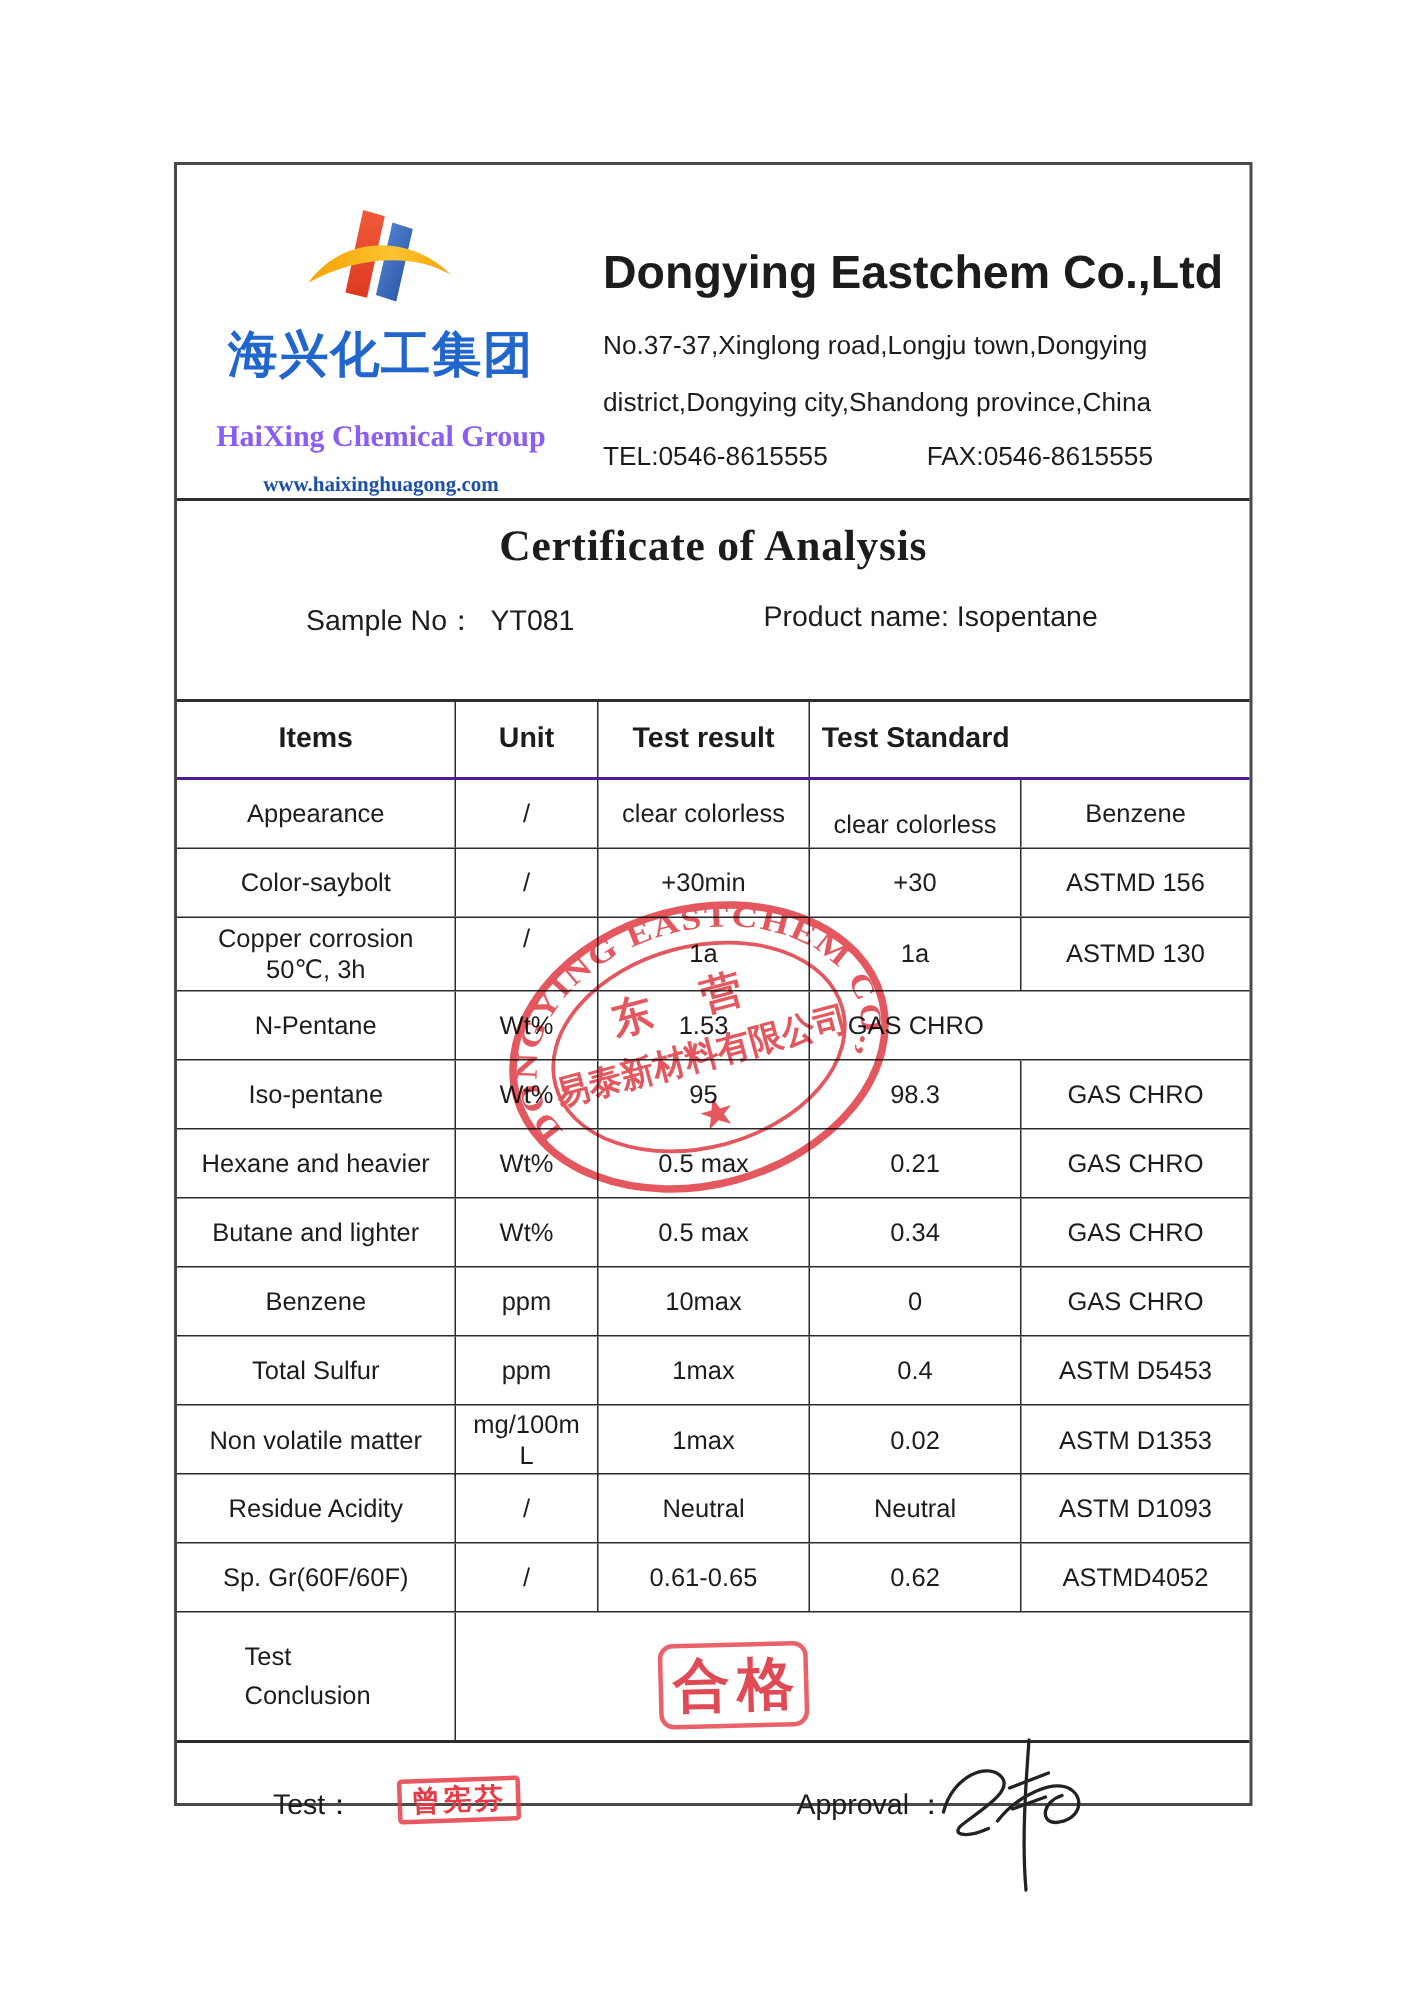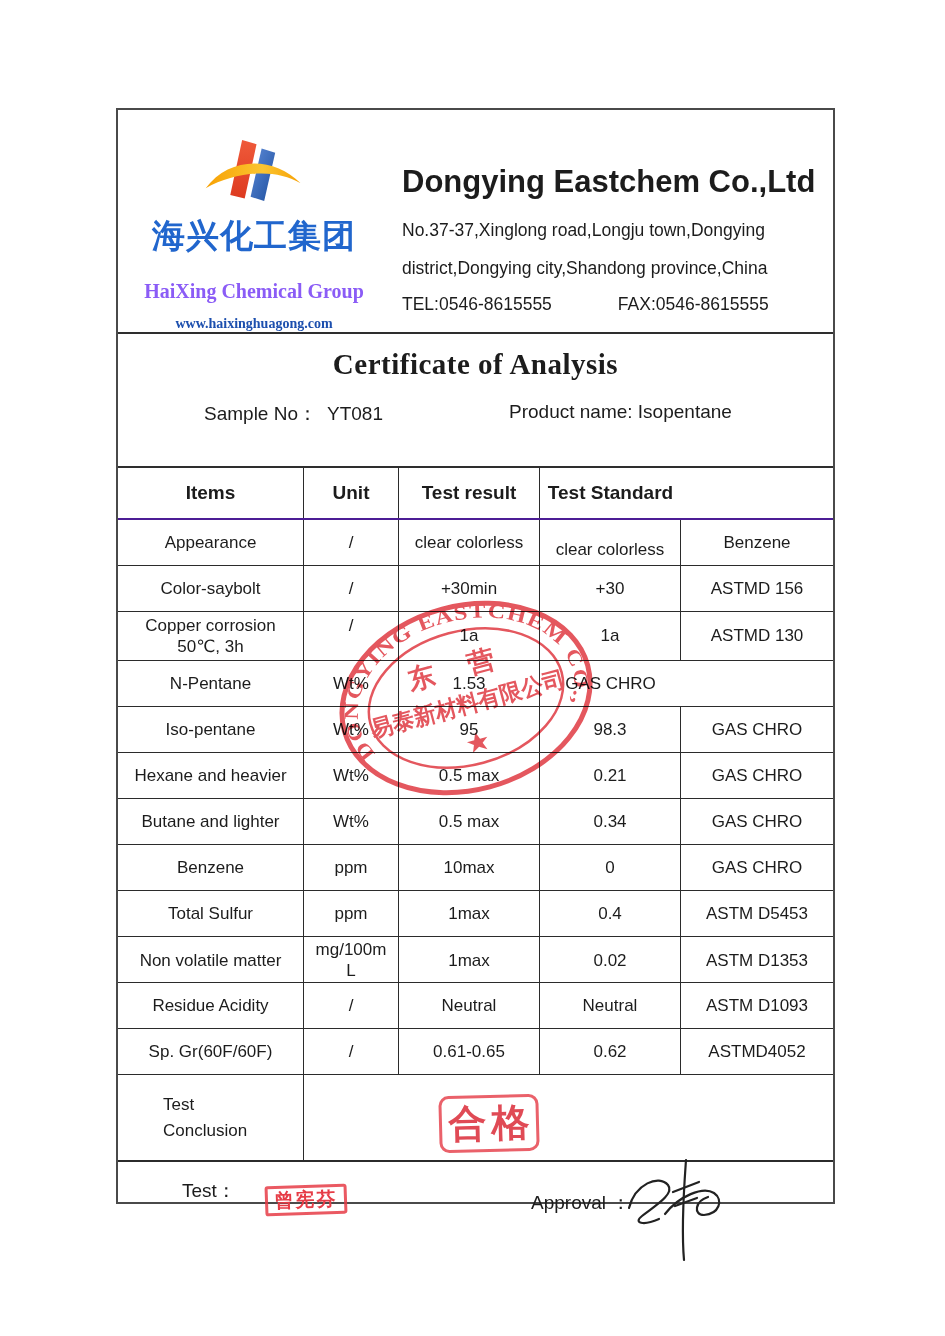--- a/index.html
+++ b/index.html
@@ -52,21 +52,21 @@
   .pass-stamp {
     position:absolute; left:135px; top:20px; width:100px; height:57px;
     border:3.5px solid rgba(232,80,90,0.9); border-radius:10px;
     display:flex; align-items:center; justify-content:center;
     color:#e04a55; font-family:"Liberation Serif","DejaVu Serif",serif;
     font-size:38px; font-weight:700; letter-spacing:5px; padding-left:5px;
     transform:rotate(-1.5deg); background:rgba(255,255,255,0);
   }
   
   .footer { position:relative; height:52px; overflow:visible; font-size:19px; }
-  .test-label { position:absolute; left:64px; top:16px; }
+  .test-label { position:absolute; left:64px; top:28px; }
   .name-stamp {
     position:absolute; left:147px; top:23px; width:82px; height:30px;
     border:3px solid rgba(230,60,70,0.85); border-radius:3px;
     display:flex; align-items:center; justify-content:center;
     color:#e63c46; font-size:19px; font-weight:700; letter-spacing:2px;
     font-family:"Liberation Serif","DejaVu Serif",serif; transform:rotate(-2deg);
     background:rgba(255,255,255,0);
   }
   .approval-label { position:absolute; left:413px; top:28px; }
   .signature { position:absolute; left:505px; top:-8px; }

